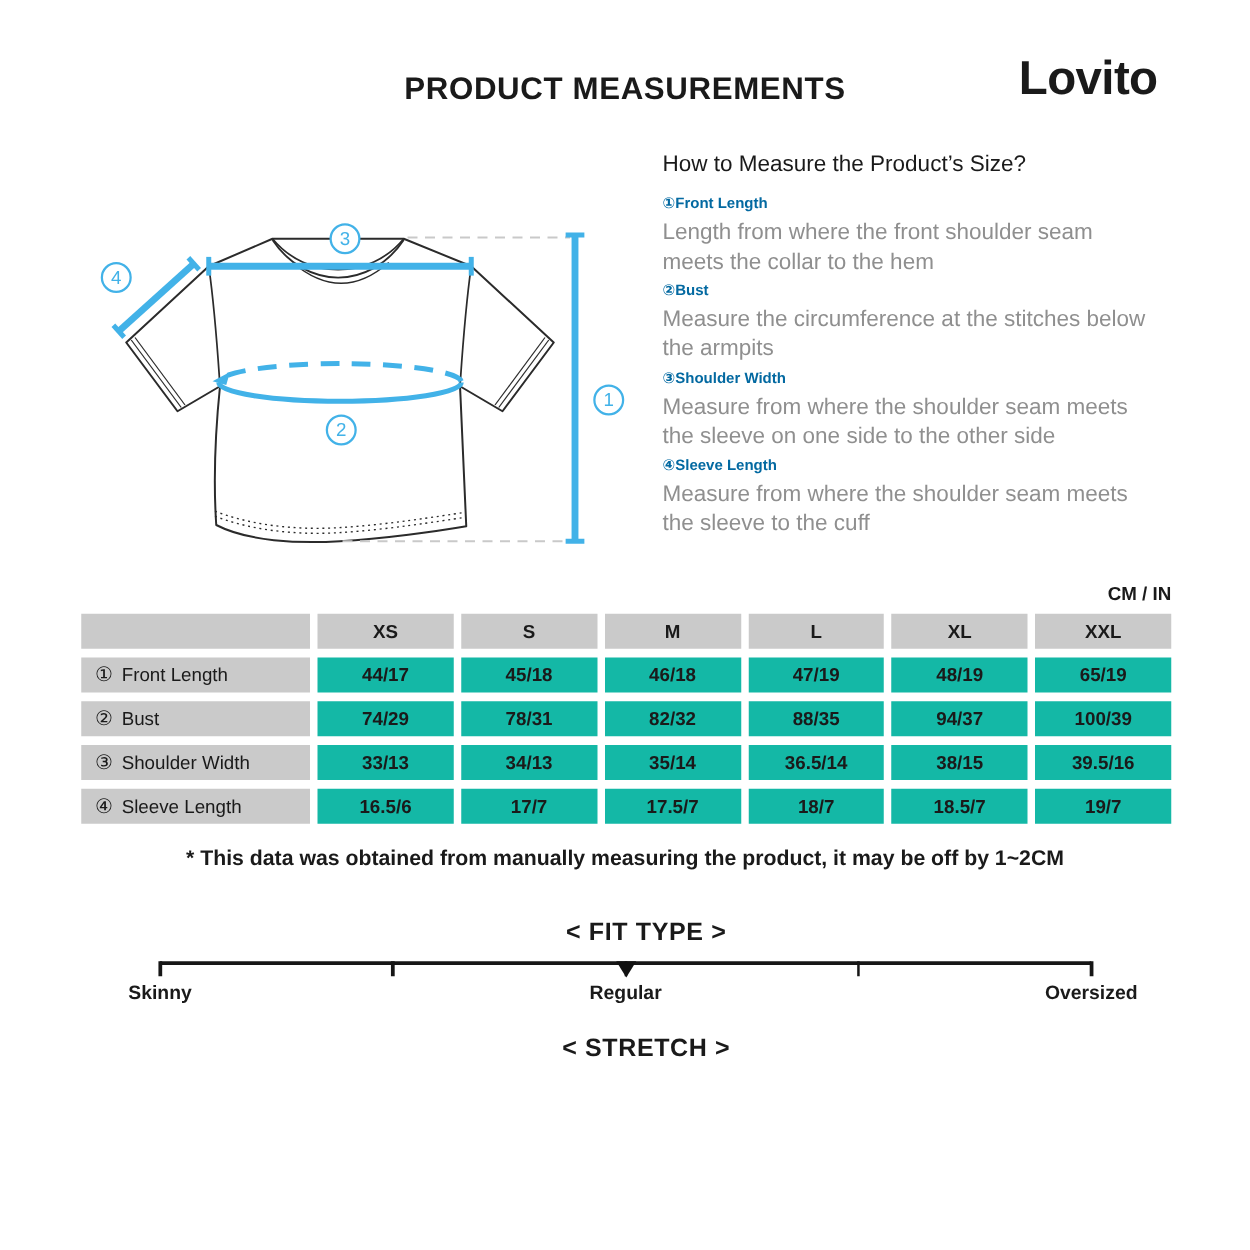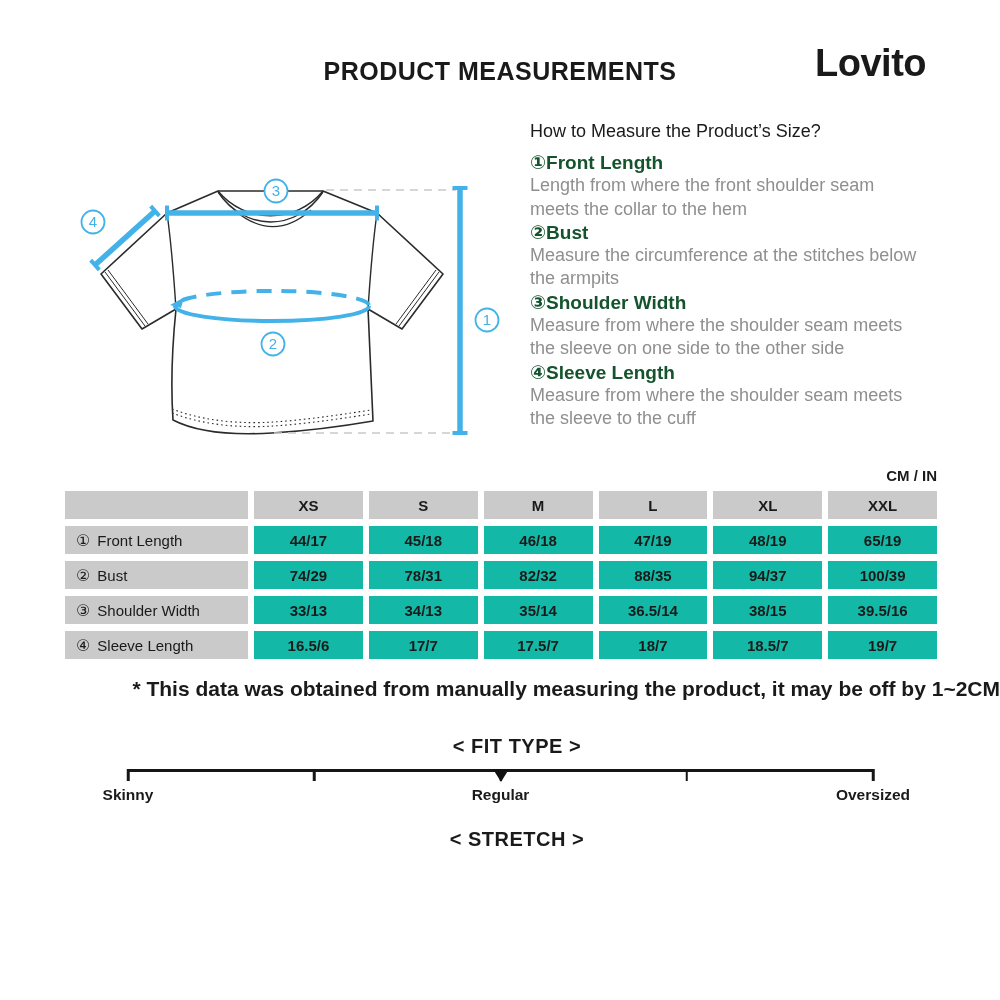--- a/index.html
+++ b/index.html
@@ -10,35 +10,35 @@
   .title{
     position:absolute;top:57px;left:0;width:100%;text-align:center;
     font-size:25px;font-weight:bold;letter-spacing:.5px;
   }
   .logo{
     position:absolute;top:42px;right:74px;font-size:38px;font-weight:bold;letter-spacing:-.5px;
   }
   .diagram{position:absolute;left:60px;top:150px;width:450px;height:320px;}
   .howto{position:absolute;left:530px;top:121px;width:412px;}
   .howto-title{font-size:18px;font-weight:normal;margin:0 0 9px 0;}
-  .hitem-label{font-size:19px;font-weight:bold;line-height:23.3px;color:#14532d;}
+  .hitem-label{font-size:12px;font-weight:bold;line-height:23.3px;color:#0369a1;}
   .hitem-desc{font-size:18px;line-height:23.3px;color:#8f8f8f;}
   .units{position:absolute;top:467px;right:63px;font-size:15px;font-weight:bold;}
   .sizetable{
     position:absolute;left:65px;top:491px;width:872px;
     display:grid;grid-template-columns:183px repeat(6,1fr);
     grid-auto-rows:28px;gap:7px 6px;
   }
   .cell{display:flex;align-items:center;justify-content:center;font-size:15px;}
   .cell.head{background:#cacaca;font-weight:bold;}
   .cell.rowlabel{background:#cacaca;justify-content:flex-start;padding-left:11px;box-sizing:border-box;}
   .cell.val{background:#14b8a6;font-weight:bold;}
   .rownum{margin-right:7px;font-size:16px;font-weight:normal;}
-  .footnote{position:absolute;top:677px;left:0;width:100%;text-align:right;
-    font-size:21px;font-weight:bold;}
+  .footnote{position:absolute;top:677px;left:0;width:100%;text-align:center;
+    font-size:17px;font-weight:bold;}
   .slider-title{position:absolute;left:0;width:100%;text-align:center;
     font-size:20px;font-weight:bold;letter-spacing:.5px;padding-left:17px;}
   .slider-line{position:absolute;left:128px;width:745px;height:3px;background:#161616;}
   .tick{position:absolute;top:0;width:2.5px;height:12px;background:#161616;transform:translateX(-50%);}
   .marker{position:absolute;top:0;width:0;height:0;transform:translateX(-50%);
     border-left:8px solid transparent;border-right:8px solid transparent;border-top:13px solid #111;}
   .slabel{position:absolute;top:17px;transform:translateX(-50%);
     font-size:15.5px;font-weight:bold;white-space:nowrap;}
   svg text.badge-num{font-size:15px;fill:#42B2E8;font-family:"Liberation Sans","DejaVu Sans",sans-serif;}
 </style>

